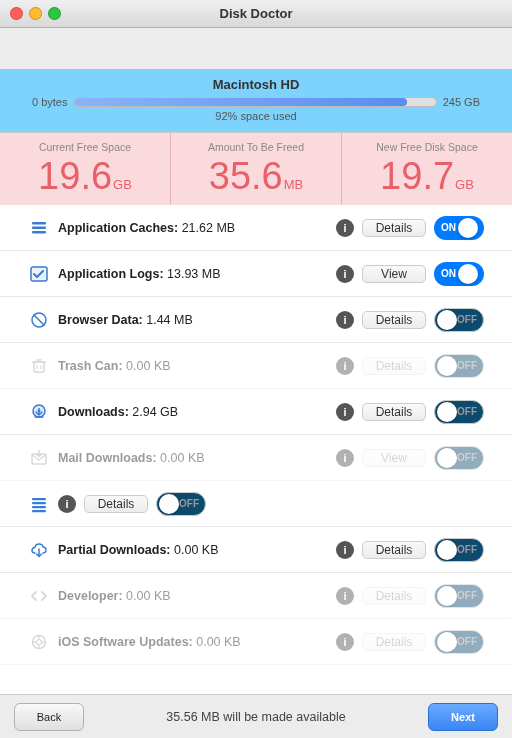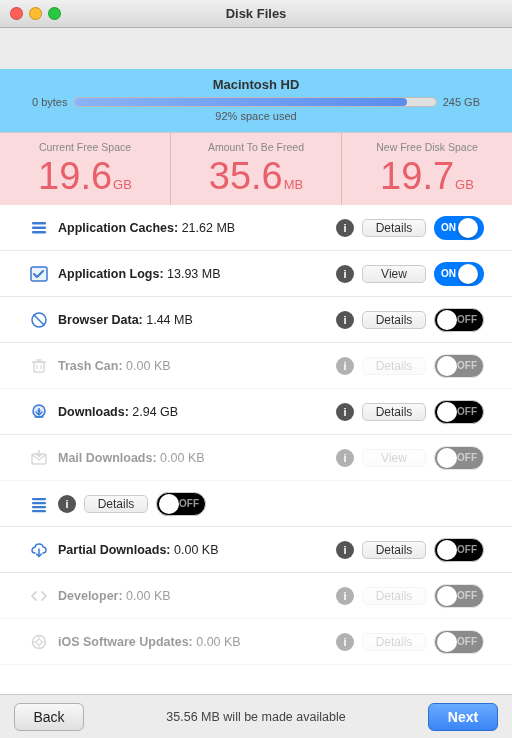--- a/index.html
+++ b/index.html
@@ -206,21 +206,21 @@
       align-items: center;
       padding: 2px;
       flex-shrink: 0;
       position: relative;
       cursor: pointer;
     }
     .toggle.on {
       background: #007aff;
     }
     .toggle.off {
-      background: #000000;
+      background: #0c4a6e;
       border: 1px solid #ccc;
     }
     .toggle-knob {
       width: 20px;
       height: 20px;
       border-radius: 50%;
       background: #fff;
       box-shadow: 0 1px 3px rgba(0,0,0,0.3);
       position: absolute;
       transition: left 0.15s;
@@ -245,21 +245,21 @@
       justify-content: space-between;
       padding: 0 14px;
       flex-shrink: 0;
     }
     .bottom-btn {
       min-width: 70px;
       height: 28px;
       border-radius: 6px;
       border: 1px solid #b0b0b0;
       background: linear-gradient(to bottom, #f8f8f8, #e0e0e0);
-      font-size: 14px;
+      font-size: 11px;
       color: #222;
       cursor: pointer;
       display: flex;
       align-items: center;
       justify-content: center;
       padding: 0 16px;
     }
     .bottom-btn.primary {
       background: linear-gradient(to bottom, #6aabff, #3a85f5);
       border-color: #2a70d0;
@@ -273,21 +273,21 @@
   </style>
 </head>
 <body>
 
 <div class="titlebar">
   <div class="titlebar-buttons">
     <div class="titlebar-btn btn-close"></div>
     <div class="titlebar-btn btn-min"></div>
     <div class="titlebar-btn btn-max"></div>
   </div>
-  <span class="titlebar-title">Disk Files</span>
+  <span class="titlebar-title">Disk Doctor</span>
 </div>
 
 <div class="disk-section">
   <div class="disk-name">Macintosh HD</div>
   <div class="disk-bar-row">
     <span class="disk-bar-label-left">0 bytes</span>
     <div class="disk-bar-track">
       <div class="disk-bar-fill" style="width:92%"></div>
     </div>
     <span class="disk-bar-label-right">245 GB</span>

